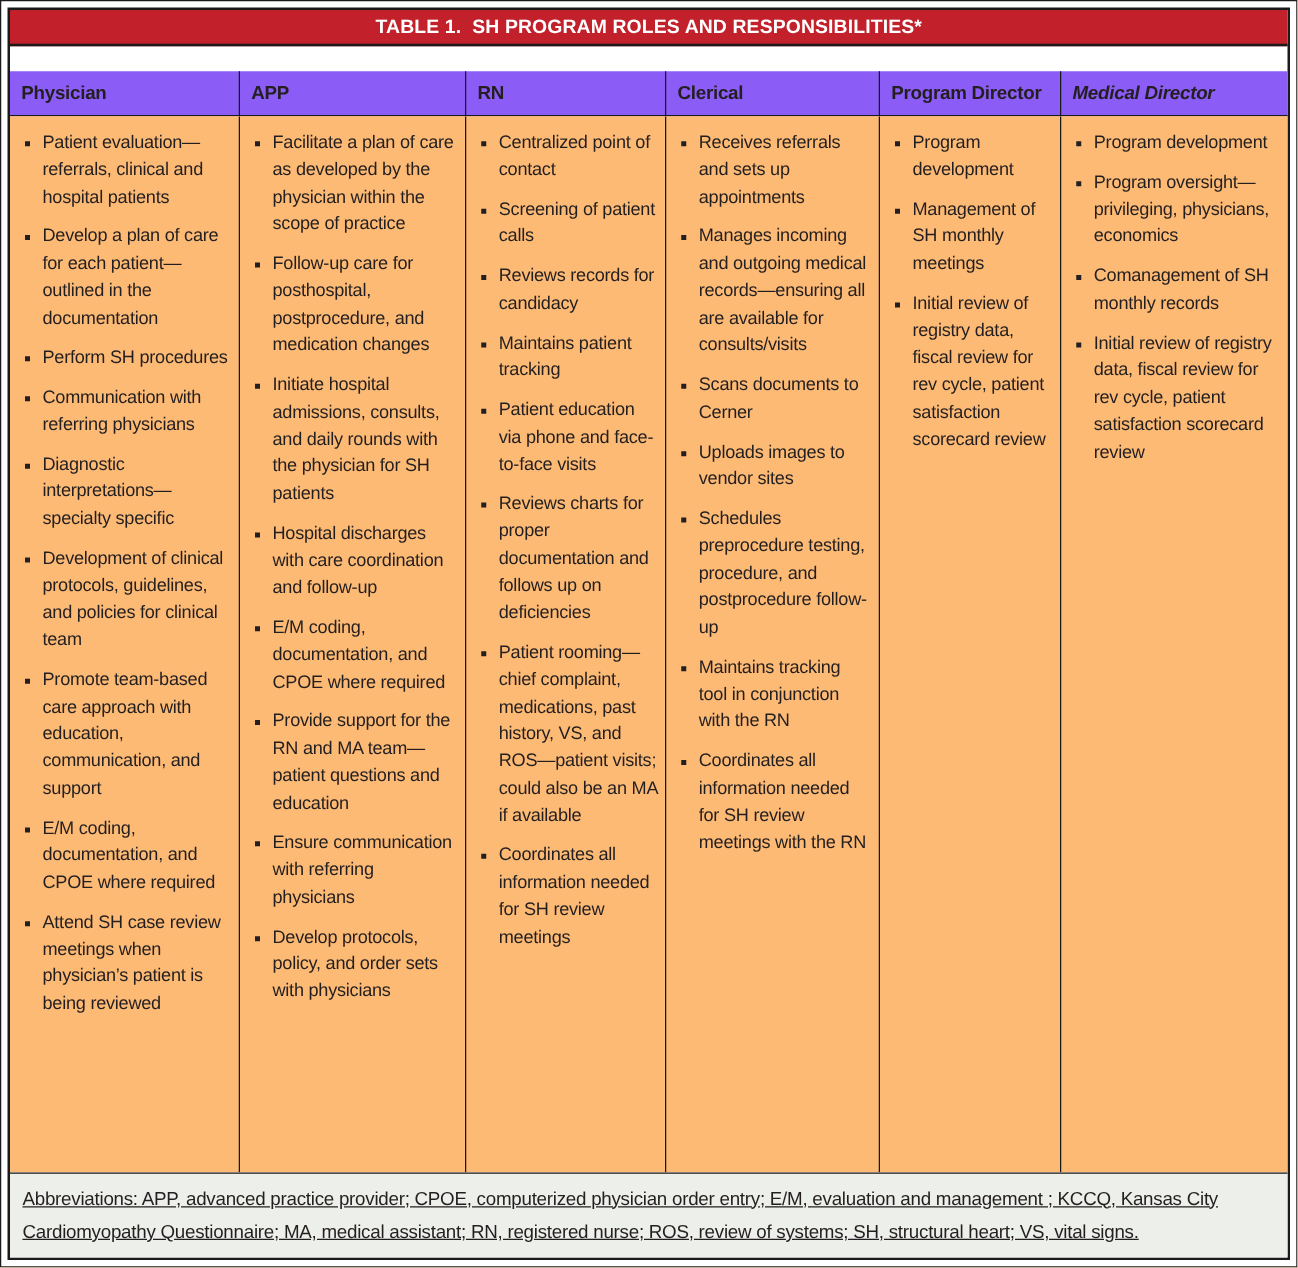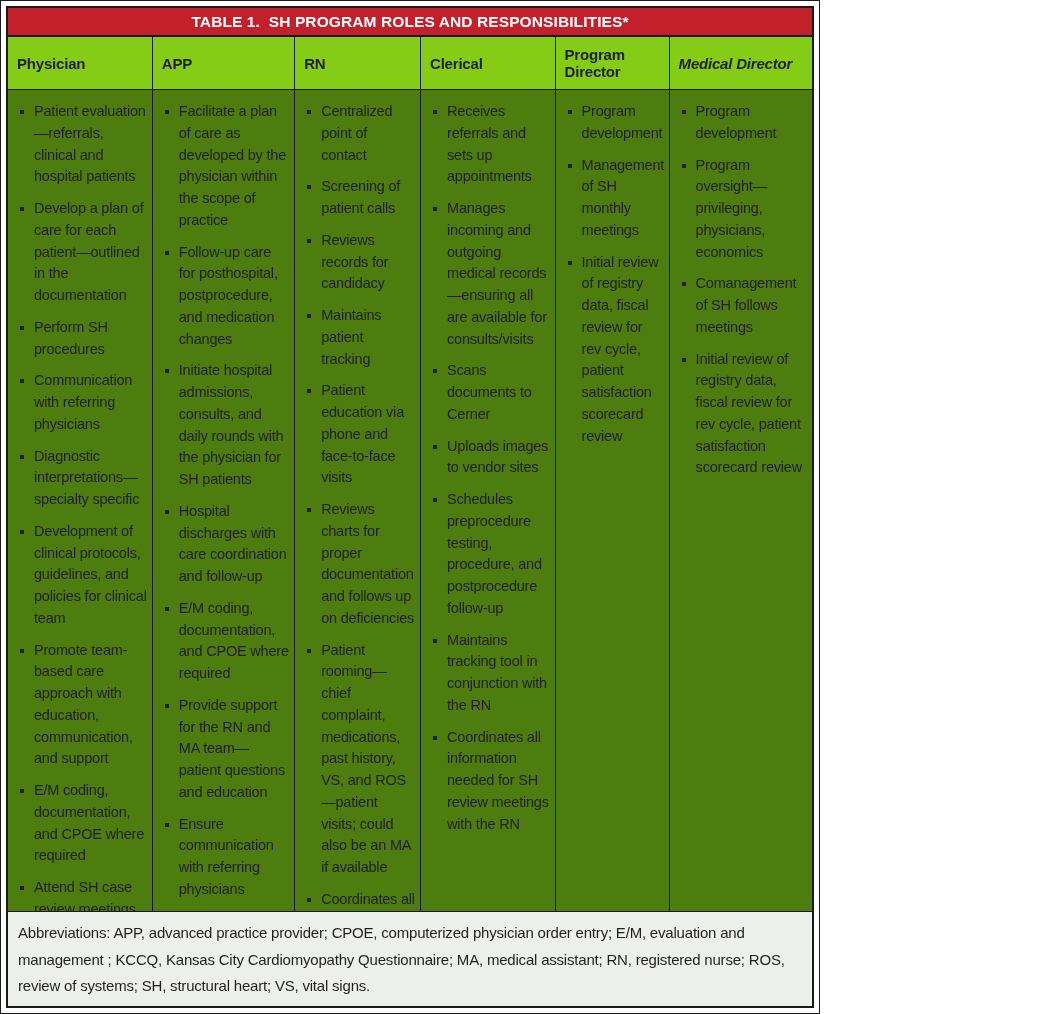--- a/index.html
+++ b/index.html
@@ -1,18 +1,18 @@
 <!DOCTYPE html>
 <html><head>
 <meta charset="utf-8">
 <style>
   html,body { margin:0; padding:0; background:#ffffff; }
   * { box-sizing:border-box; }
   .frame {
-    width:820px; height:1014px;
+    width:1038px; height:1014px;
     border:1.5px solid #1a1a1a;
     padding:5px;
     background:#ffffff;
     font-family:"Liberation Sans","DejaVu Sans",sans-serif;
     color:#231f20;
   }
   .table-wrap {
     width:100%; height:100%;
     border:2px solid #1a1a1a;
     display:flex; flex-direction:column;
@@ -27,34 +27,35 @@
     text-align:center;
     padding:5px 0 4px 0;
     border-bottom:2px solid #1a1a1a;
     flex:0 0 auto;
   }
   .grid-row {
     display:grid;
     grid-template-columns:184fr 181fr 160fr 171fr 145fr 181fr;
   }
   .header-row {
-    background:#84cc16;
+    background:#8b5cf6;
     border-bottom:1.5px solid #1a1a1a;
     flex:0 0 auto;
+    margin-top:20px;
   }
   .header-cell {
     font-weight:bold;
     font-size:15px;
     letter-spacing:-0.2px;
     padding:9px 5px 9px 9px;
     border-right:1.5px solid #1a1a1a;
     display:flex; align-items:center;
   }
   .header-cell:last-child { border-right:none;font-style:italic; }
-  .body-row { flex:1 1 auto; background:#4d7c0f; overflow:hidden; }
+  .body-row { flex:1 1 auto; background:#fdba74; overflow:hidden; }
   .body-cell {
     border-right:1.5px solid #1a1a1a;
     padding:11px 5px 0 9px;
     overflow:hidden;
   }
   .body-cell:last-child { border-right:none; }
   .role-list { margin:0; padding:0; list-style:none; }
   .role-list li {
     position:relative;
     padding-left:17px;
@@ -68,20 +69,21 @@
     position:absolute;
     left:3px; top:9px;
     width:4px; height:4px;
     background:#231f20;
   }
   .footnotes {
     border-top:1.5px solid #1a1a1a;
     background:#edefeb;
     padding:8px 10px 7px 10px;
     flex:0 0 auto;
+    text-decoration:underline;
   }
   .footnotes p {
     margin:0;
     font-size:15px;
     line-height:1.75;
     letter-spacing:-0.2px;
   }
 </style>
 </head>
 <body>
@@ -153,21 +155,21 @@
         <ul class="role-list">
             <li>Program development</li>
             <li>Management of SH monthly meetings</li>
             <li>Initial review of registry data, fiscal review for rev cycle, patient satisfaction scorecard review</li>
           </ul>
       </div>
       <div class="body-cell">
         <ul class="role-list">
             <li>Program development</li>
             <li>Program oversight—privileging, physicians, economics</li>
-            <li>Comanagement of SH follows meetings</li>
+            <li>Comanagement of SH monthly records</li>
             <li>Initial review of registry data, fiscal review for rev cycle, patient satisfaction scorecard review</li>
           </ul>
       </div>
     </div>
 
     <div class="footnotes">
       <p>Abbreviations: APP, advanced practice provider; CPOE, computerized physician order entry; E/M, evaluation and management ; KCCQ, Kansas City Cardiomyopathy Questionnaire; MA, medical assistant; RN, registered nurse; ROS, review of systems; SH, structural heart; VS, vital signs.</p>
     </div>
 
   </div>

